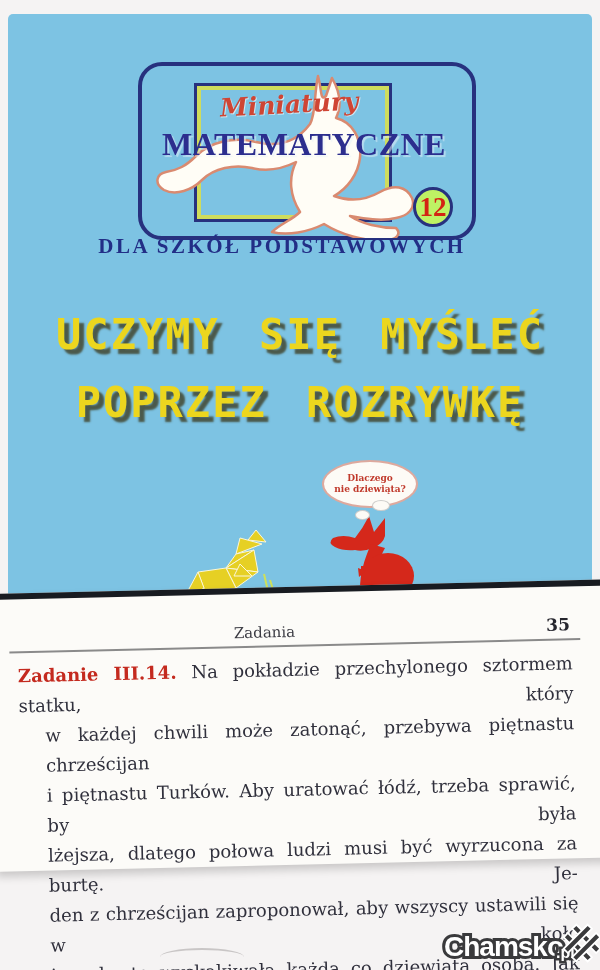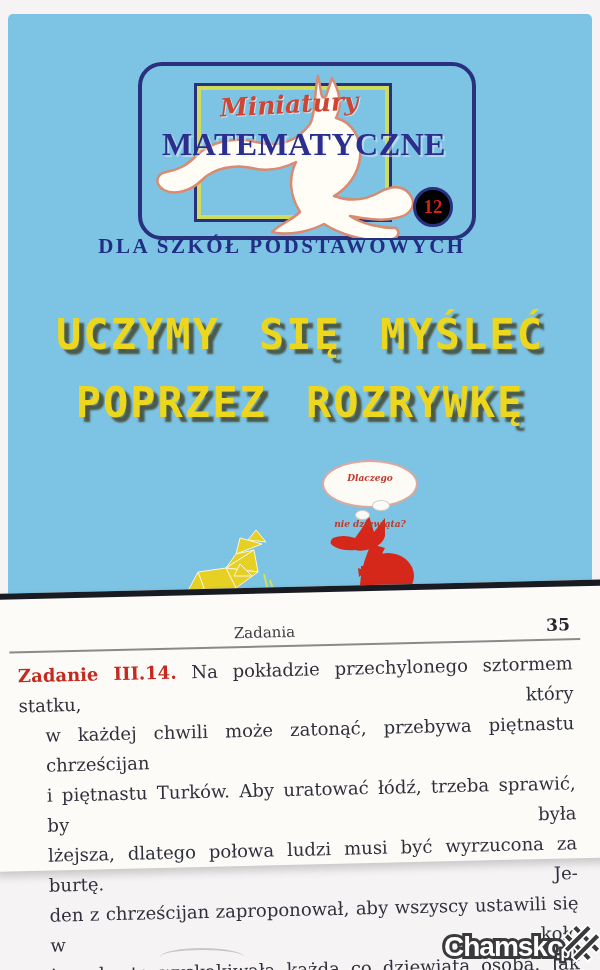--- a/index.html
+++ b/index.html
@@ -30,23 +30,23 @@
     text-shadow:1px 1px 0 rgba(255,255,255,.6);
   }
   .matematyczne{
     position:absolute;left:6px;top:60px;width:312px;text-align:center;z-index:3;
     font-family:Liberation Serif, serif;font-weight:bold;
     font-size:32px;letter-spacing:.5px;color:#2c2e8e;
     text-shadow:2px 2px 1px rgba(230,240,250,.55);
   }
   .badge-12{
     position:absolute;left:271px;top:121px;width:34px;height:34px;z-index:4;
-    background:#000000;border:3px solid #27317e;border-radius:50%;
+    background:#bef264;border:3px solid #27317e;border-radius:50%;
     display:flex;align-items:center;justify-content:center;
-    font-family:"Liberation Serif",serif;font-weight:bold;font-size:19px;color:#d42313;
+    font-family:"Liberation Serif",serif;font-weight:bold;font-size:27px;color:#d42313;
   }
   .audience{
     position:absolute;left:0;top:220px;width:548px;text-align:center;
     font-family:"Liberation Serif",serif;font-weight:bold;
     font-size:21px;letter-spacing:2.5px;color:#222e86;
   }
   
   .big-title{
     position:absolute;left:0;width:584px;text-align:center;
     font-family:"DejaVu Sans Mono",monospace;font-weight:bold;
@@ -57,22 +57,22 @@
   .t1{top:296px;}
   .t2{top:364px;}
   
   .bubble{
     position:absolute;left:314px;top:446px;width:92px;height:44px;
     background:#fdfbf6;border:2px solid rgba(205,125,110,.65);border-radius:50%;
     display:flex;flex-direction:column;align-items:center;justify-content:center;
     z-index:3;
   }
   .bubble span{
-    font-family:"DejaVu Serif",serif;font-style:italic;font-weight:bold;
-    font-size:9px;line-height:11px;color:#c0392b;margin-top:35px;
+    font-family:"DejaVu Serif",serif;font-weight:bold;
+    font-size:9px;line-height:11px;color:#c0392b;
   }
   .dot{position:absolute;background:#fdfbf6;border:1px solid rgba(160,160,160,.5);border-radius:50%;z-index:3;}
   .dot1{left:364px;top:486px;width:16px;height:9px;}
   .dot2{left:347px;top:496px;width:13px;height:8px;}
   .kang-yellow{position:absolute;left:170px;top:510px;width:125px;height:88px;}
   .kang-red{position:absolute;left:317px;top:496px;width:98px;height:102px;}
   
   .page{
     position:absolute;left:-10px;top:594px;width:618px;height:278px;
     background:#fcfbf8;

